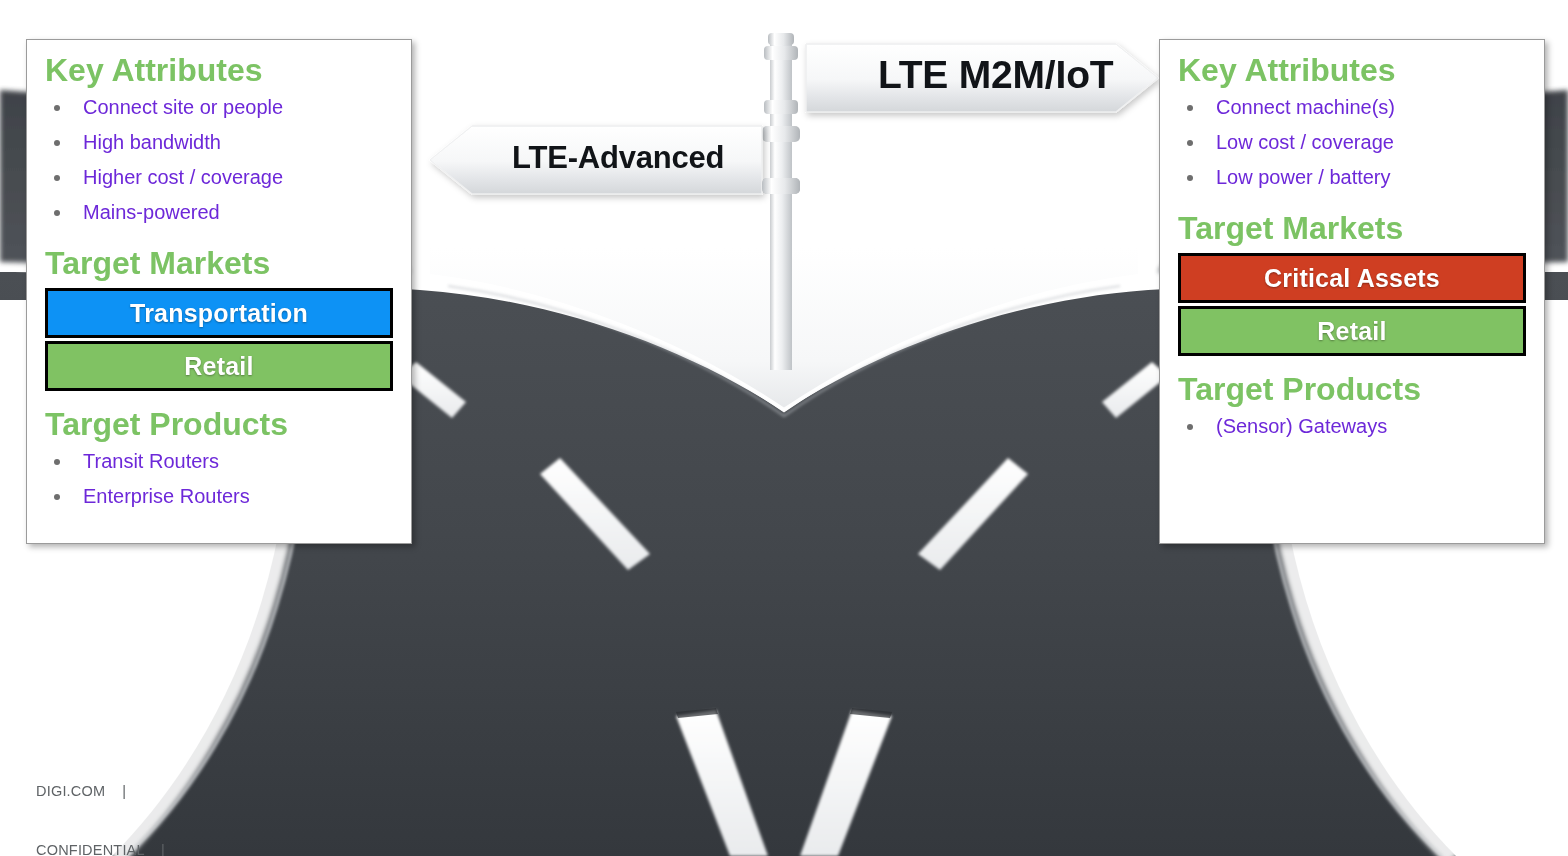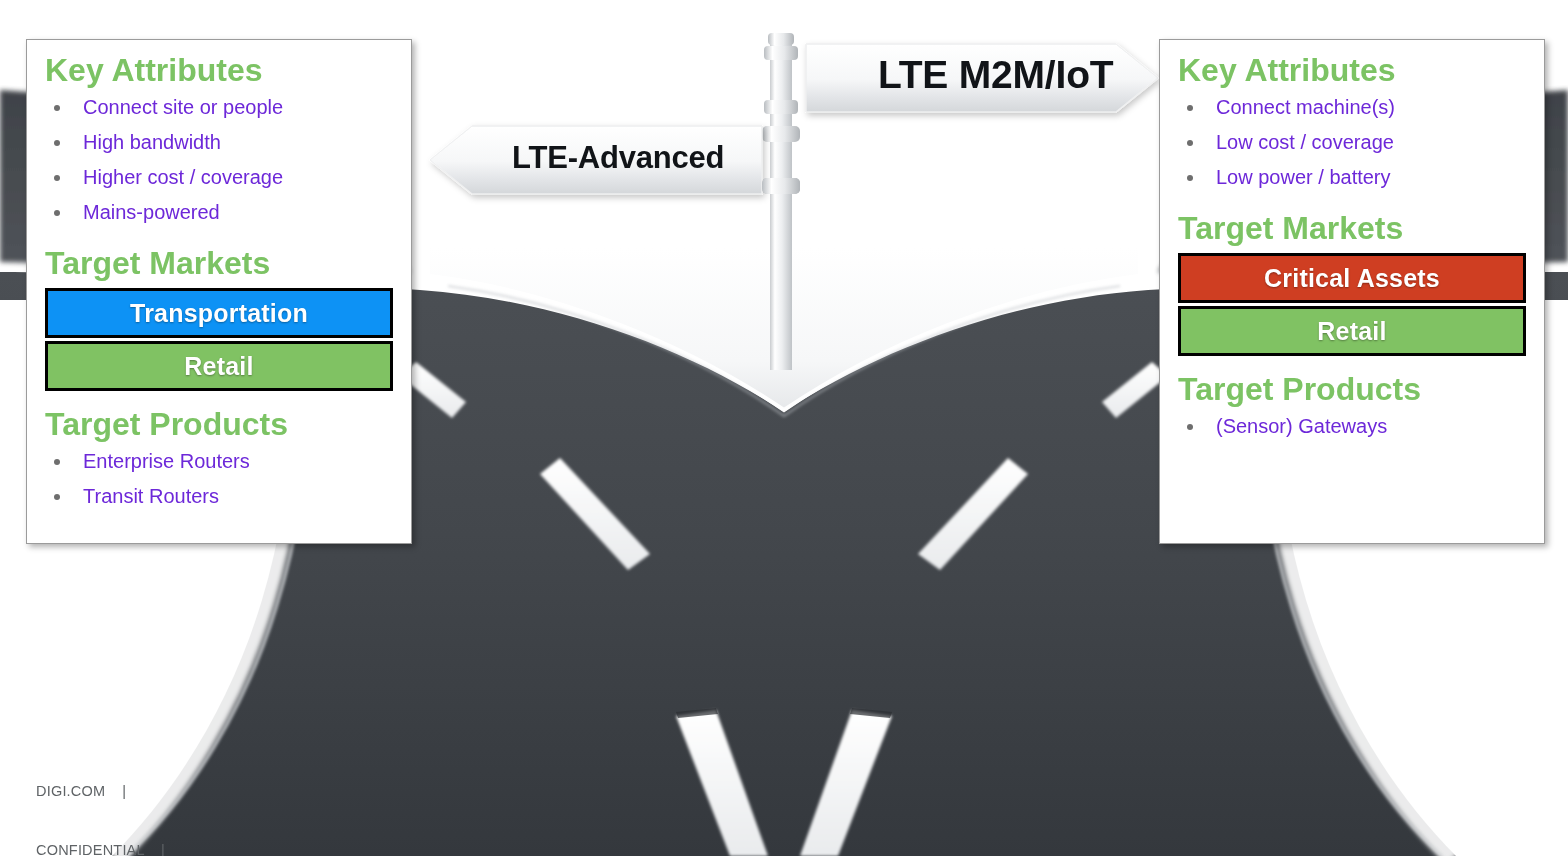--- a/index.html
+++ b/index.html
@@ -325,22 +325,22 @@
     </ul>
 
     <div class="section-heading mt">Target Markets</div>
     <div class="market-stack">
       <div class="market-box" style="background-color: rgb(13, 146, 245);">Transportation</div>
       <div class="market-box" style="background-color: rgb(128, 194, 99);">Retail</div>
     </div>
 
     <div class="section-heading mt">Target Products</div>
     <ul class="bullets">
+      <li>Transit Routers</li>
       <li>Enterprise Routers</li>
-      <li>Transit Routers</li>
     </ul>
   </div>
 
   <div class="panel" id="panel-right">
     <div class="section-heading">Key Attributes</div>
     <ul class="bullets">
       <li>Connect machine(s)</li>
       <li>Low cost / coverage</li>
       <li>Low power / battery</li>
     </ul>

